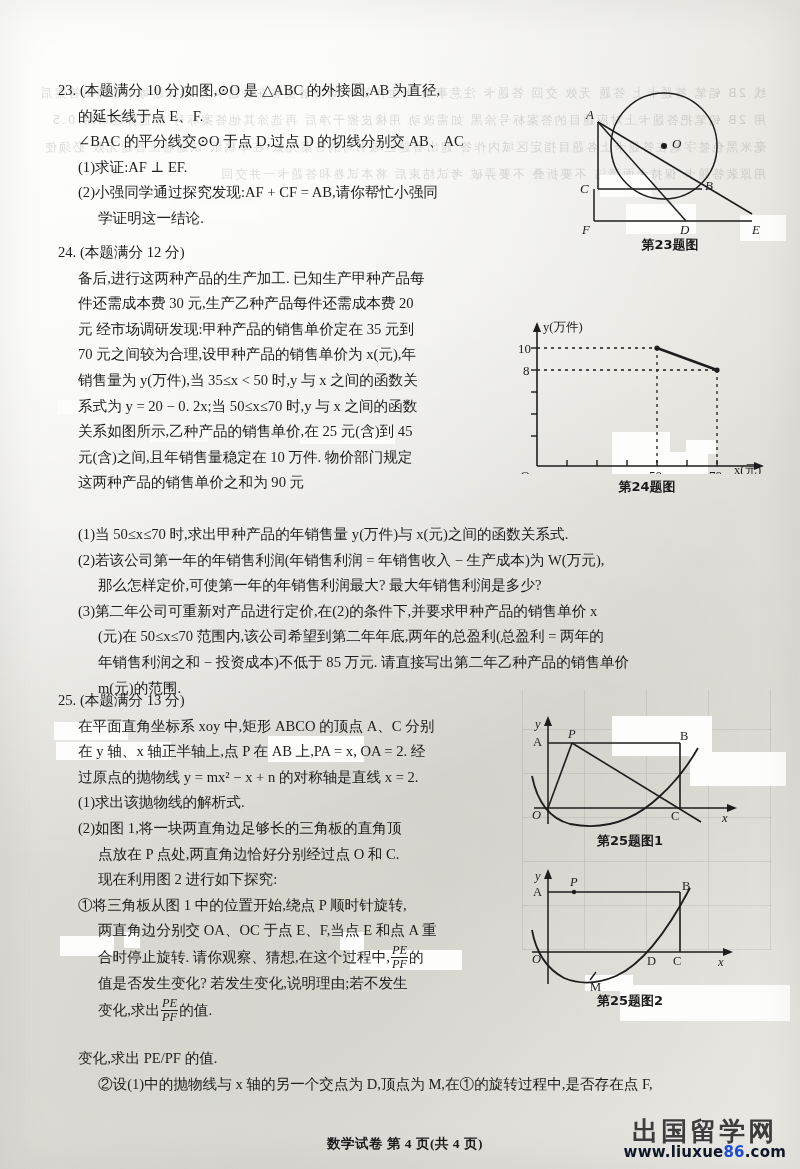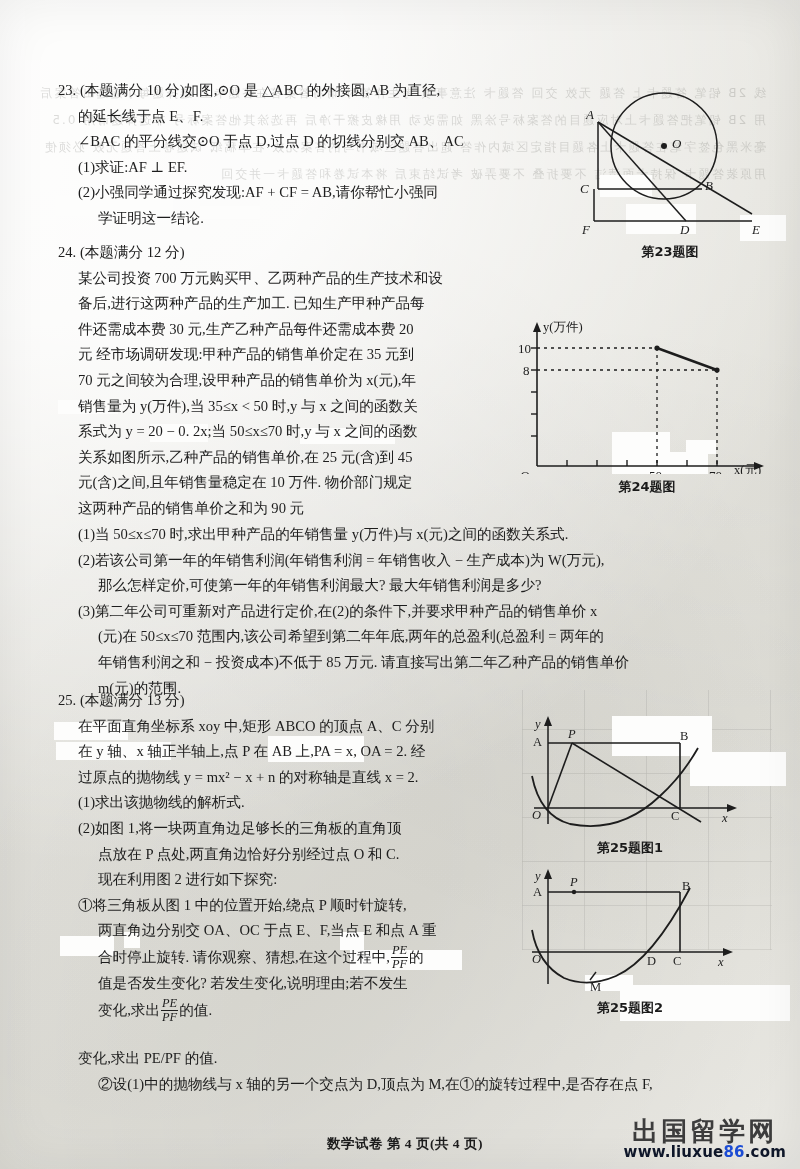--- a/index.html
+++ b/index.html
@@ -93,21 +93,21 @@
   .frac .n { display: block; border-bottom: 1px solid #1d1d1d; padding: 0 1px; }
   .frac .d { display: block; padding: 0 1px; }
 
   
   .fig { position: absolute; }
   .fig-cap {
     text-align: center;
     font-size: 13px;
     font-family: "DejaVu Sans", "Liberation Sans", sans-serif;
     font-weight: bold;
-    margin-top: 7px;
+    margin-top: 0;
     color: #1a1a1a;
   }
   .fig svg { display: block; }
 
   
   .footer {
     position: absolute;
     left: 10px; right: 0;
     bottom: 16px;
     text-align: center;
@@ -216,21 +216,20 @@
         </g>
       </svg>
       <div class="fig-cap">第23题图</div>
     </div>
 
     <div class="q" style="left:58px; top:240px; width:470px;">
       <div class="ln">
         <span>24.</span>
         <span>(本题满分 12 分)</span>
       </div>
-      <div class="ln ind1">某公司投资 700 万元购买甲、乙两种产品的生产技术和设</div>
       <div class="ln ind1">备后,进行这两种产品的生产加工. 已知生产甲种产品每</div>
       <div class="ln ind1">件还需成本费 30 元,生产乙种产品每件还需成本费 20</div>
       <div class="ln ind1">元 经市场调研发现:甲种产品的销售单价定在 35 元到</div>
       <div class="ln ind1">70 元之间较为合理,设甲种产品的销售单价为 x(元),年</div>
       <div class="ln ind1">销售量为 y(万件),当 35≤x &lt; 50 时,y 与 x 之间的函数关</div>
       <div class="ln ind1">系式为 y = 20 − 0. 2x;当 50≤x≤70 时,y 与 x 之间的函数</div>
       <div class="ln ind1">关系如图所示,乙种产品的销售单价,在 25 元(含)到 45</div>
       <div class="ln ind1">元(含)之间,且年销售量稳定在 10 万件. 物价部门规定</div>
       <div class="ln ind1">这两种产品的销售单价之和为 90 元</div>
     </div>

